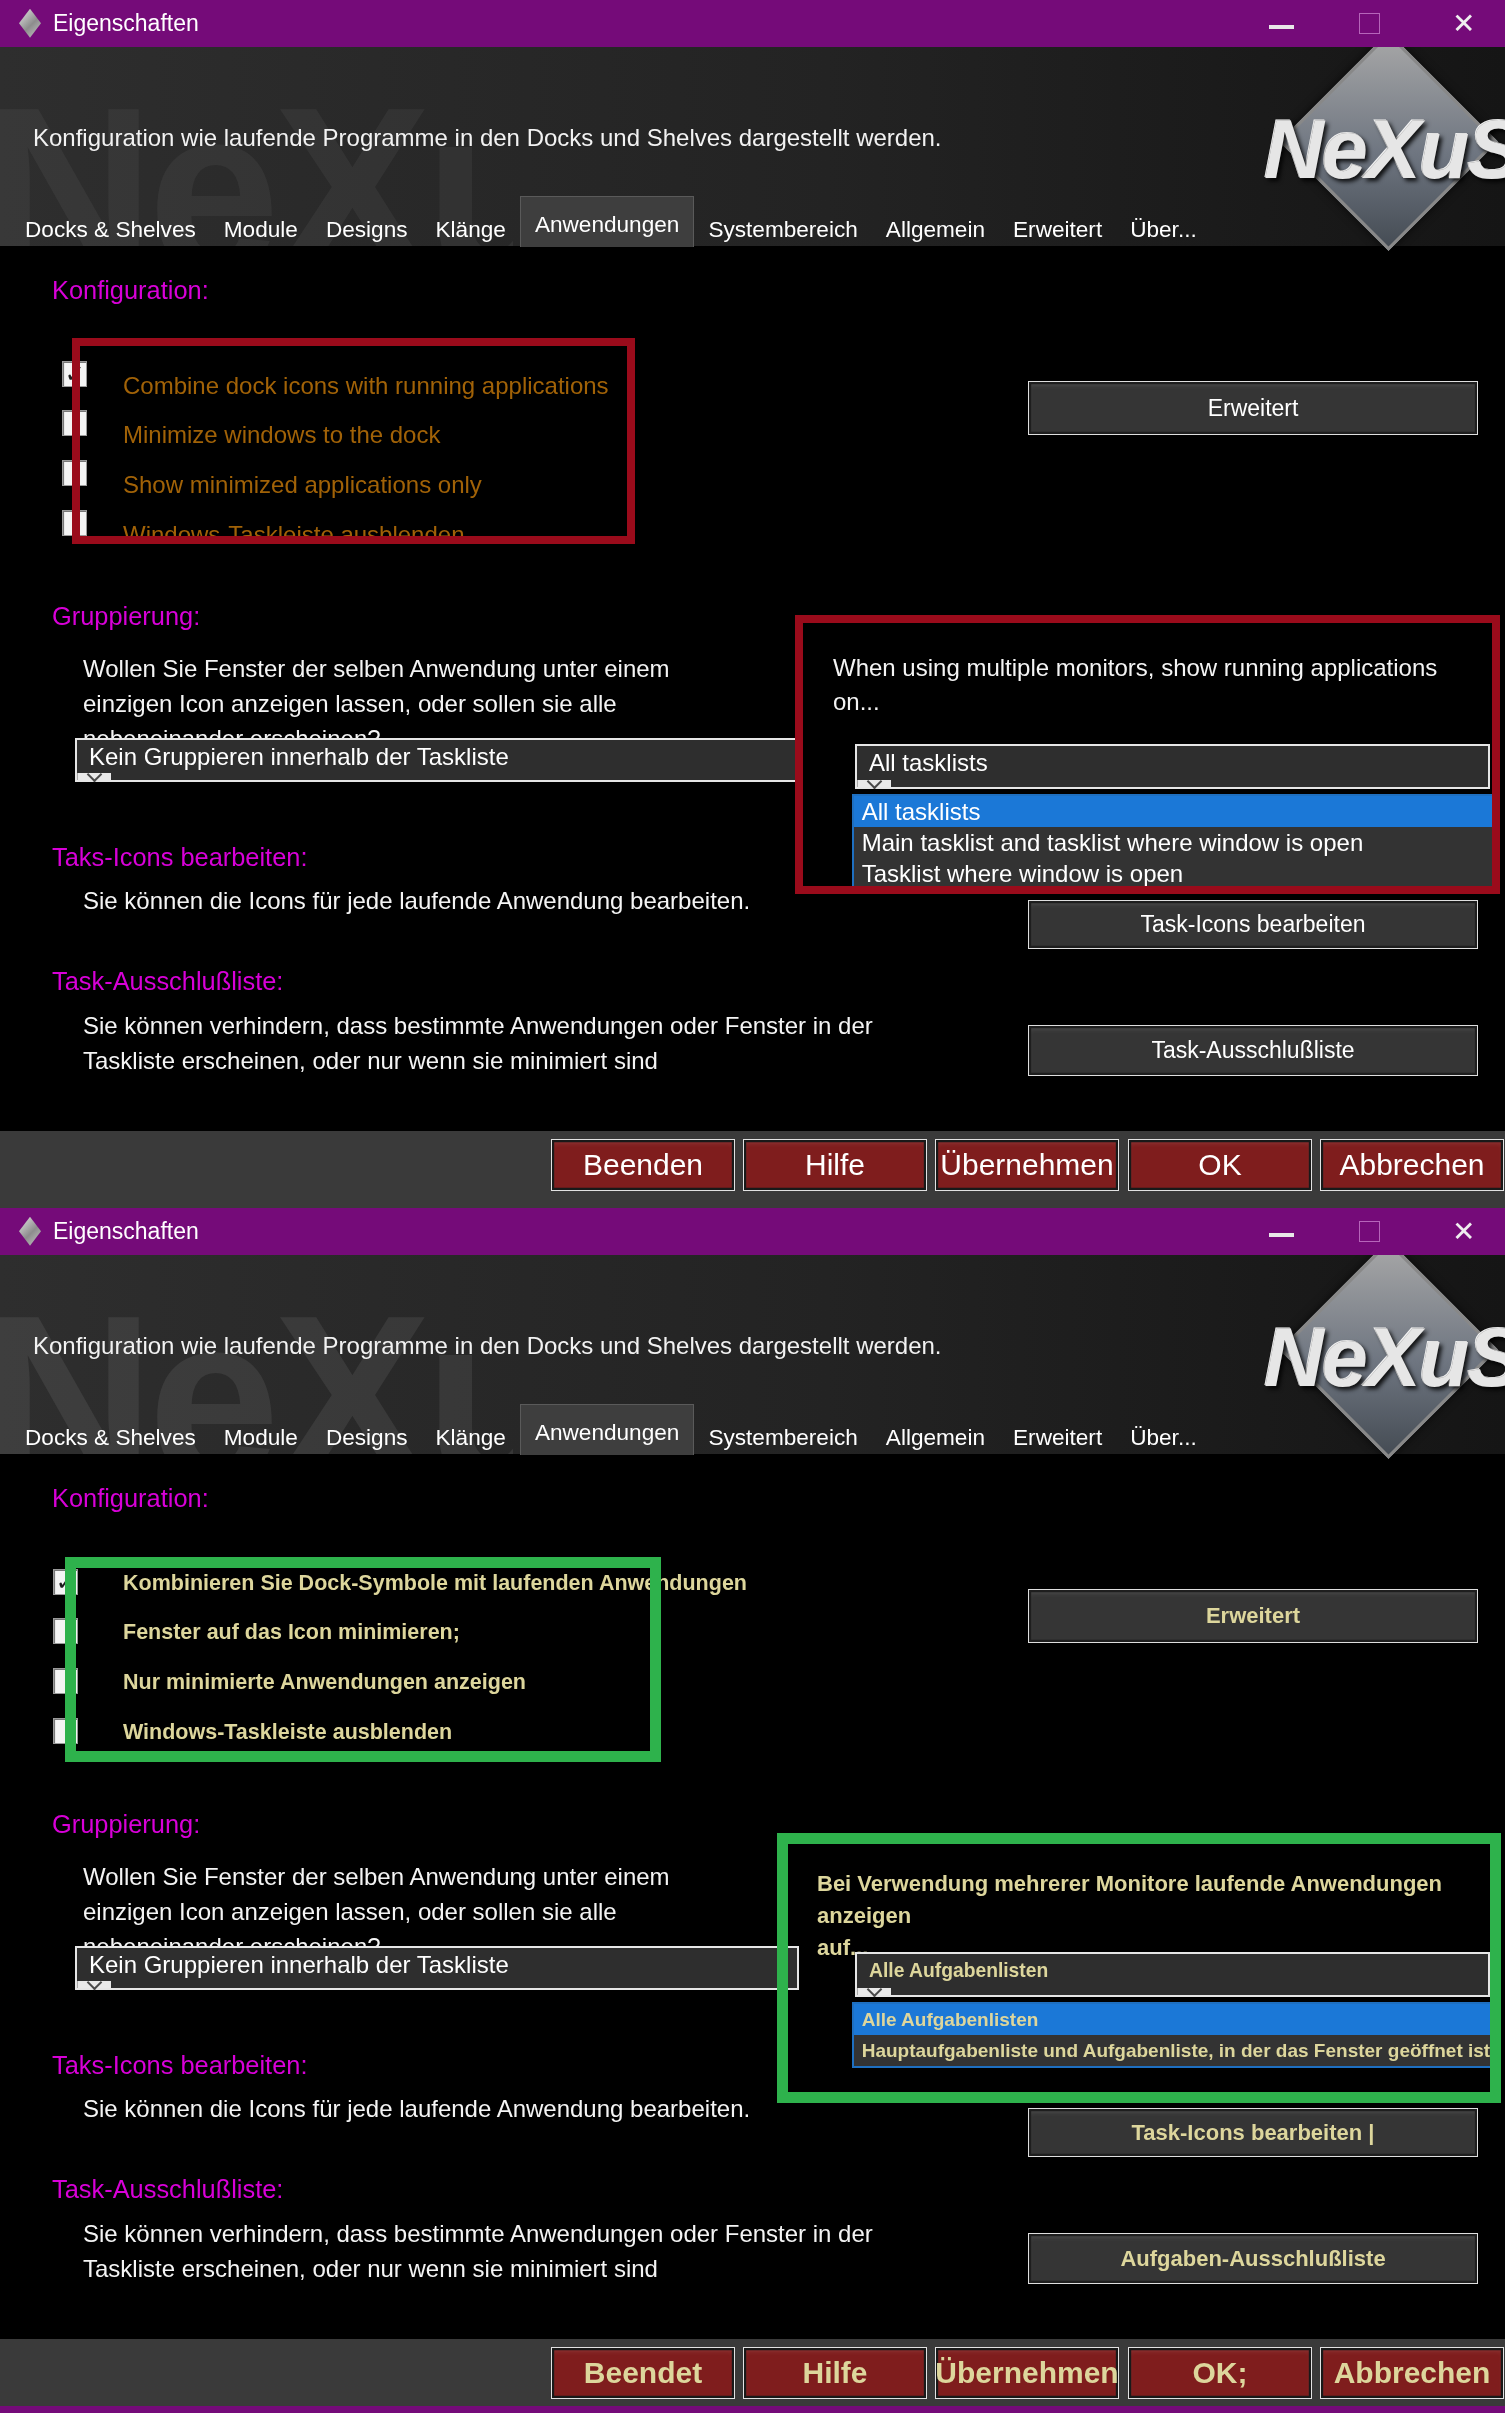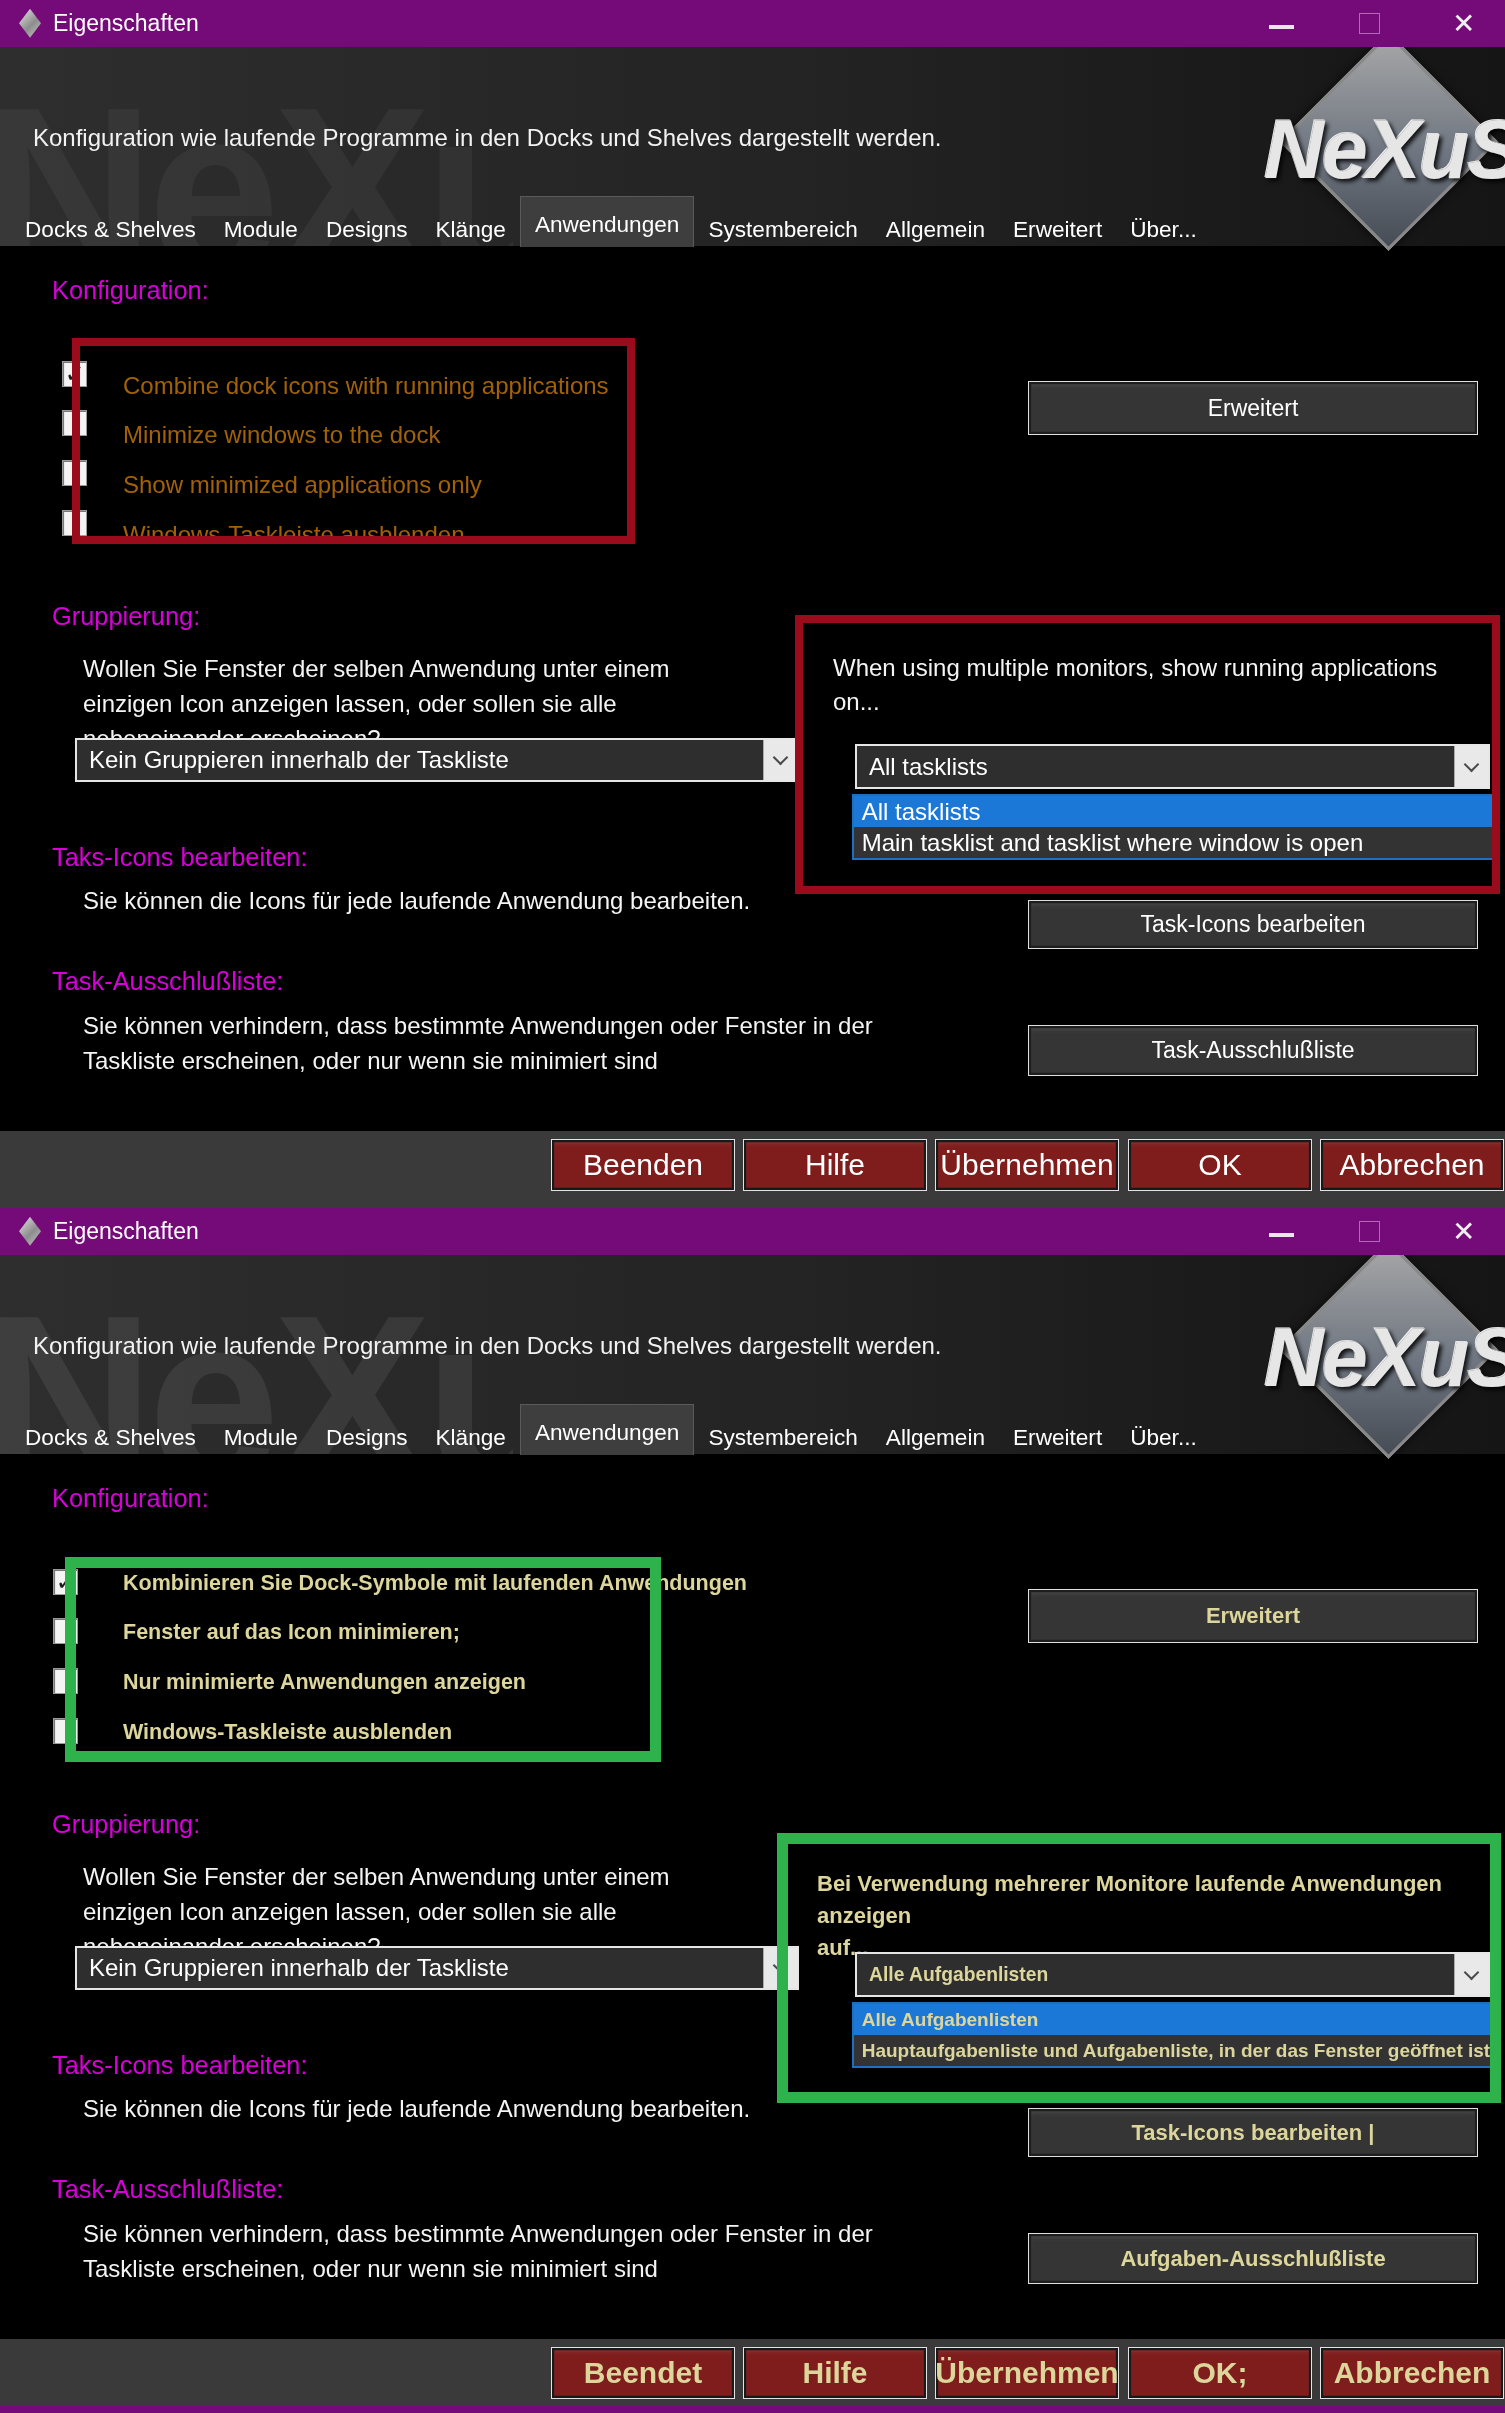--- a/index.html
+++ b/index.html
@@ -84,21 +84,21 @@
   .btn{position:absolute;background:var(--btnface);border:1.7px solid #DFDFDF;
     box-shadow:inset 0 0 0 2.2px #1e1e1e, inset 0 3.3px 5.5px rgba(255,255,255,.12);
     color:#fff;font-size:23px;display:flex;align-items:center;justify-content:center;
     cursor:pointer;white-space:nowrap;}
   #d2 .btn{color:var(--yellow);font-weight:bold;font-size:22px;}
   .btn-erweitert{left:1028px;top:381px;width:450px;height:54px;}
   .btn-taskicons{left:1028px;top:900px;width:450px;height:49px;}
   .btn-exclusion{left:1028px;top:1025px;width:450px;height:51px;}
 
   
-  .dd{position:absolute;display:flex;background:#2E2E2E;border:2.2px solid #E6E6E6;}
+  .dd{position:absolute;display:flex;background:#2E2E2E;border:2.2px solid #E6E6E6;flex-direction:column;}
   .dd-grupp{left:75px;top:738px;width:724px;height:44px;}
   .dd-mon{left:855px;top:744px;width:635px;height:45px;}
   .dd-value{flex:1;padding-left:12px;font-size:24px;color:#fff;display:flex;align-items:center;white-space:nowrap;overflow:hidden;}
   #d2 .dd-mon .dd-value{font-size:19.3px;font-weight:bold;color:var(--yellow);}
   .dd-btn{width:34px;background:#E9E9E9;display:flex;align-items:center;justify-content:center;cursor:pointer;border-left:1.1px solid #aaa;}
   .chev{width:11px;height:11px;border-right:2.2px solid #4a4a4a;border-bottom:2.2px solid #4a4a4a;transform:rotate(45deg);margin-top:-4.4px;}
 
   
   .ddlist{position:absolute;left:852px;top:794px;width:642px;border:2.2px solid #1E6FC0;background:#333;z-index:5;}
   .dditem{height:31px;display:flex;align-items:center;padding-left:7.7px;font-size:24px;color:#fff;cursor:pointer;white-space:nowrap;overflow:hidden;}
@@ -185,20 +185,21 @@
   <div class="dd dd-mon">
     <div class="dd-value">All tasklists</div>
     <div class="dd-btn">
         <div class="chev"></div>
       </div>
   </div>
 
   <div class="ddlist">
     <div class="dditem selected">All tasklists</div>
     <div class="dditem">Main tasklist and tasklist where window is open</div>
+    <div class="dditem">Tasklist where window is open</div>
   </div>
 
   <div class="seclabel lbl-taskicons">Taks-Icons bearbeiten:</div>
   <div class="para txt-taskicons">Sie können die Icons für jede laufende Anwendung bearbeiten.</div>
   <div class="btn btn-taskicons">Task-Icons bearbeiten</div>
 
   <div class="seclabel lbl-exclusion">Task-Ausschlußliste:</div>
   <div class="para txt-exclusion">Sie können verhindern, dass bestimmte Anwendungen oder Fenster in der
 Taskliste erscheinen, oder nur wenn sie minimiert sind</div>
   <div class="btn btn-exclusion">Task-Ausschlußliste</div>

